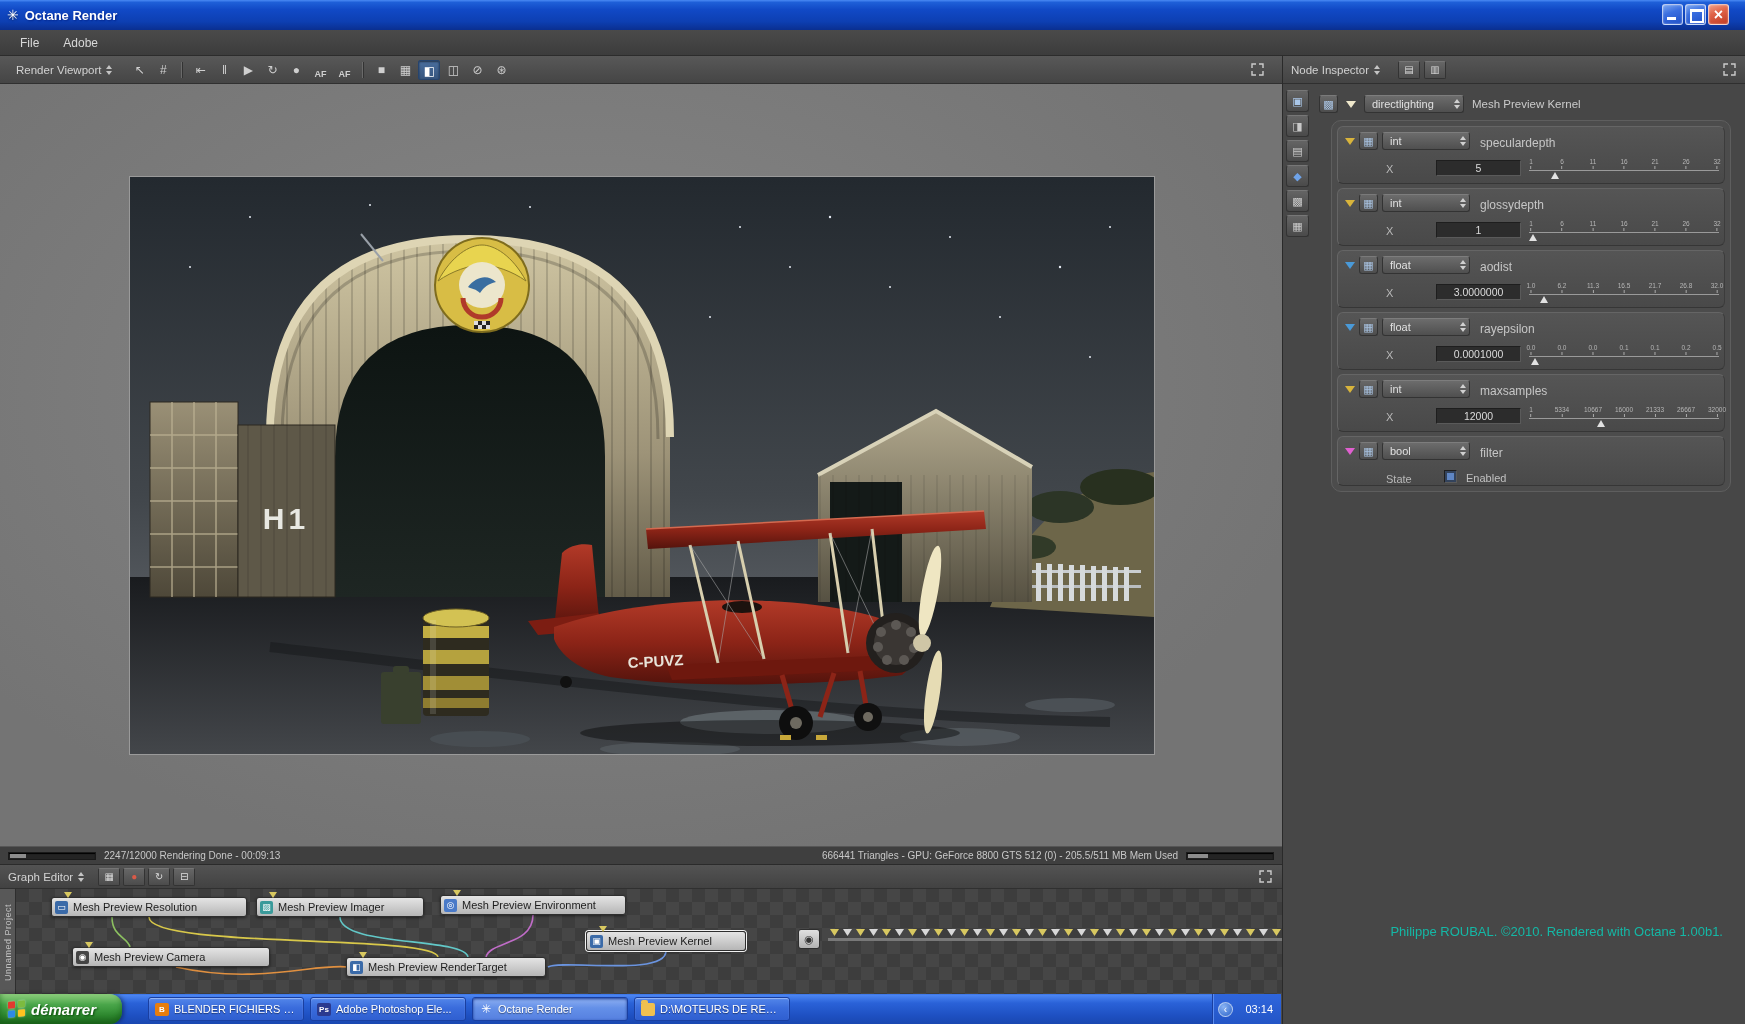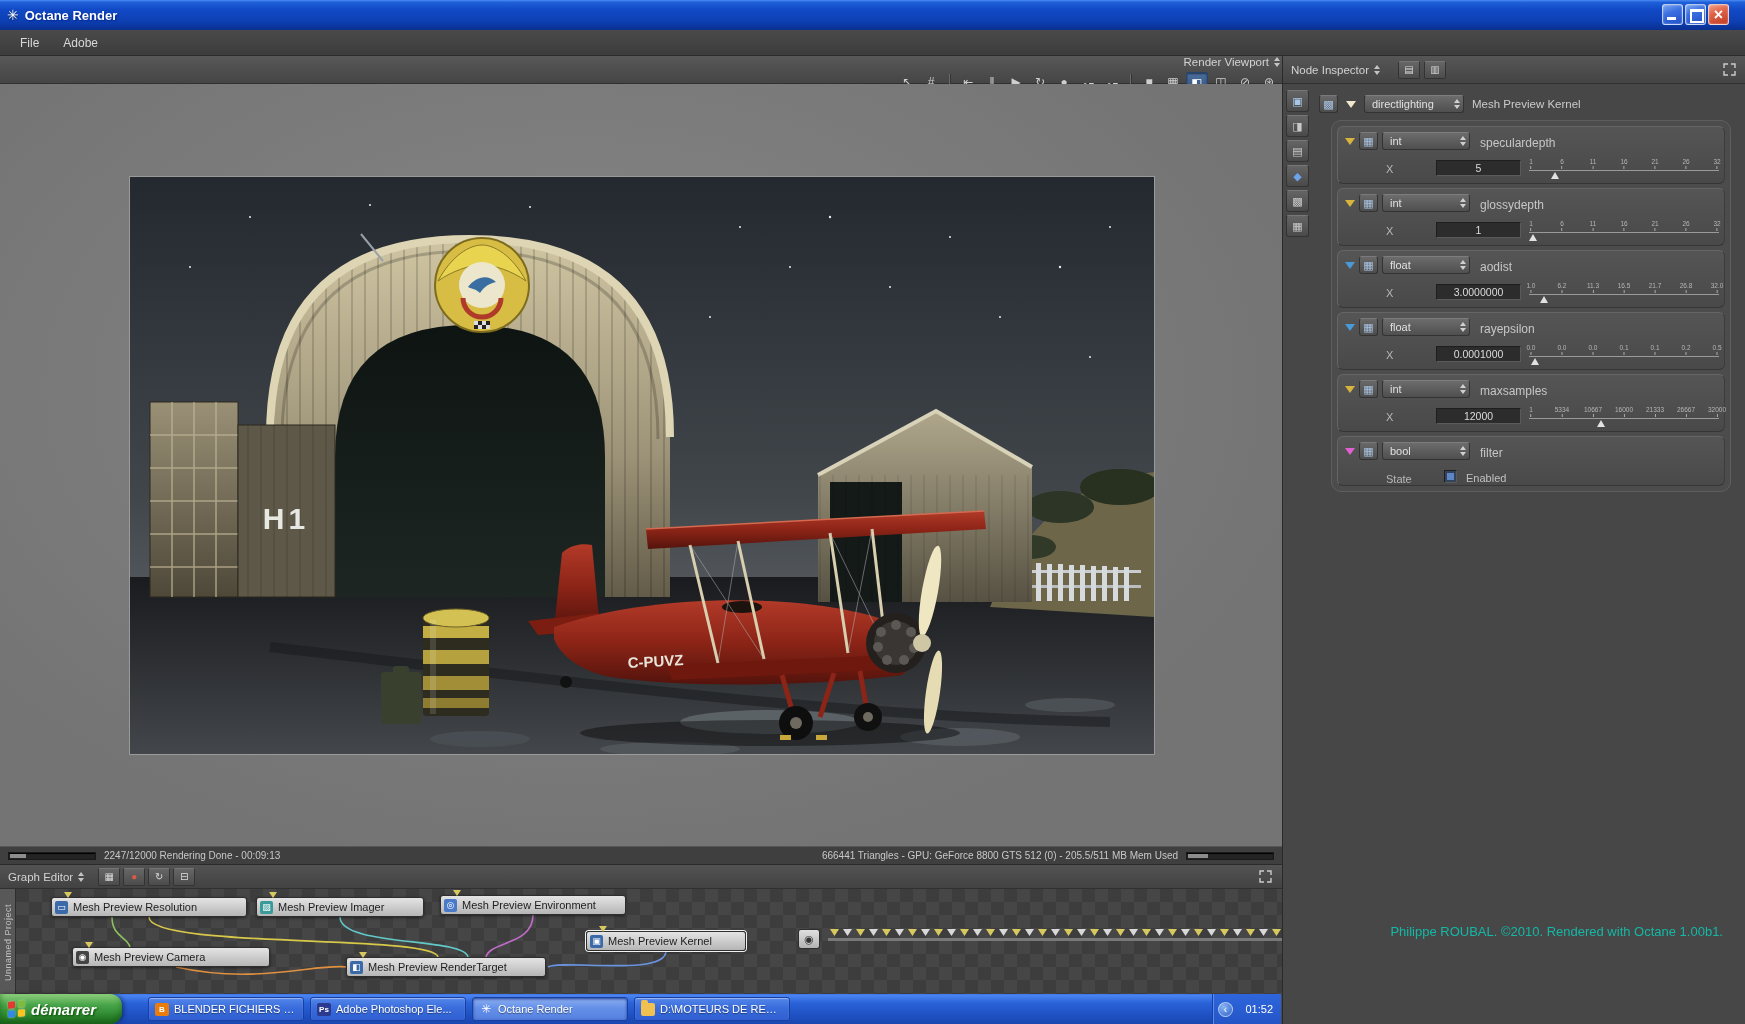--- a/index.html
+++ b/index.html
@@ -25,21 +25,21 @@
   #menubar{position:absolute;left:0;top:30px;width:1745px;height:26px;
     background:linear-gradient(180deg,#4a4a4a,#3c3c3c);border-bottom:1px solid #2c2c2c;
     display:flex;align-items:center;padding-left:8px;gap:2px;}
   .menu-item{color:#d8d8d8;font-size:12px;padding:3px 12px;border-radius:2px;}
 
   
   #leftcol{position:absolute;left:0;top:56px;width:1282px;height:939px;}
 
   #vtoolbar{position:absolute;left:0;top:0;width:1282px;height:28px;
     background:linear-gradient(180deg,#585858,#454545);border-bottom:1px solid #303030;
-    display:flex;align-items:flex-end;padding:0 2px;flex-direction:column;}
+    display:flex;align-items:center;padding:0 16px;}
   .panel-title{color:#d2d2d2;font-size:11.5px;display:flex;align-items:center;gap:5px;}
   .spin{display:inline-flex;flex-direction:column;gap:2px;}
   .spin i{width:0;height:0;border-left:3px solid transparent;border-right:3px solid transparent;}
   .spin i.up{border-bottom:4px solid #c4c4c4;}
   .spin i.dn{border-top:4px solid #c4c4c4;}
   #vtools{display:flex;align-items:center;margin-left:16px;gap:2px;}
   .tool{width:22px;height:20px;color:#cfcfcf;font-size:12px;line-height:20px;text-align:center;border-radius:2px;}
   .tool.small{font-size:9px;font-weight:bold;margin-top:8px;}
   .tool.sel{background:linear-gradient(180deg,#4a6e9e,#36557e);border:1px solid #26446e;color:#fff;box-shadow:inset 0 1px 2px #0008;}
   .tsep{width:1px;height:16px;background:#6a6a6a;margin:0 5px;box-shadow:1px 0 0 #333;}
@@ -703,16 +703,16 @@
     <span class="tlabel">Octane Render</span>
   </div>
         <div class="task">
     <span class="ticon ic-folder"></span>
     <span class="tlabel">D:\MOTEURS DE RENDU</span>
   </div>
       </div>
     <span id="lang">FR</span>
     <div id="tray">
       <span id="tray-chevron">‹</span>
-      <span id="clock">01:52</span>
+      <span id="clock">03:14</span>
     </div>
   </div>
 </div>
 
 </body></html>

